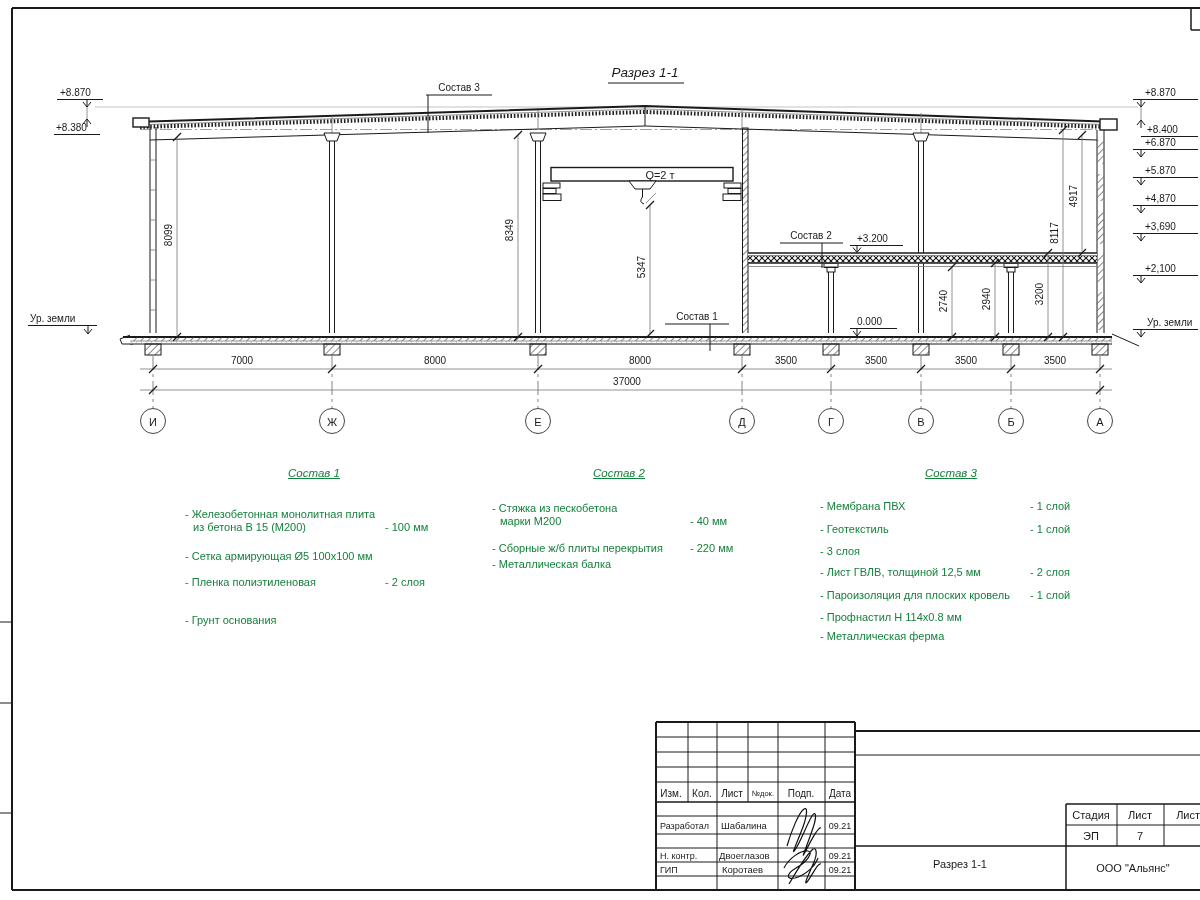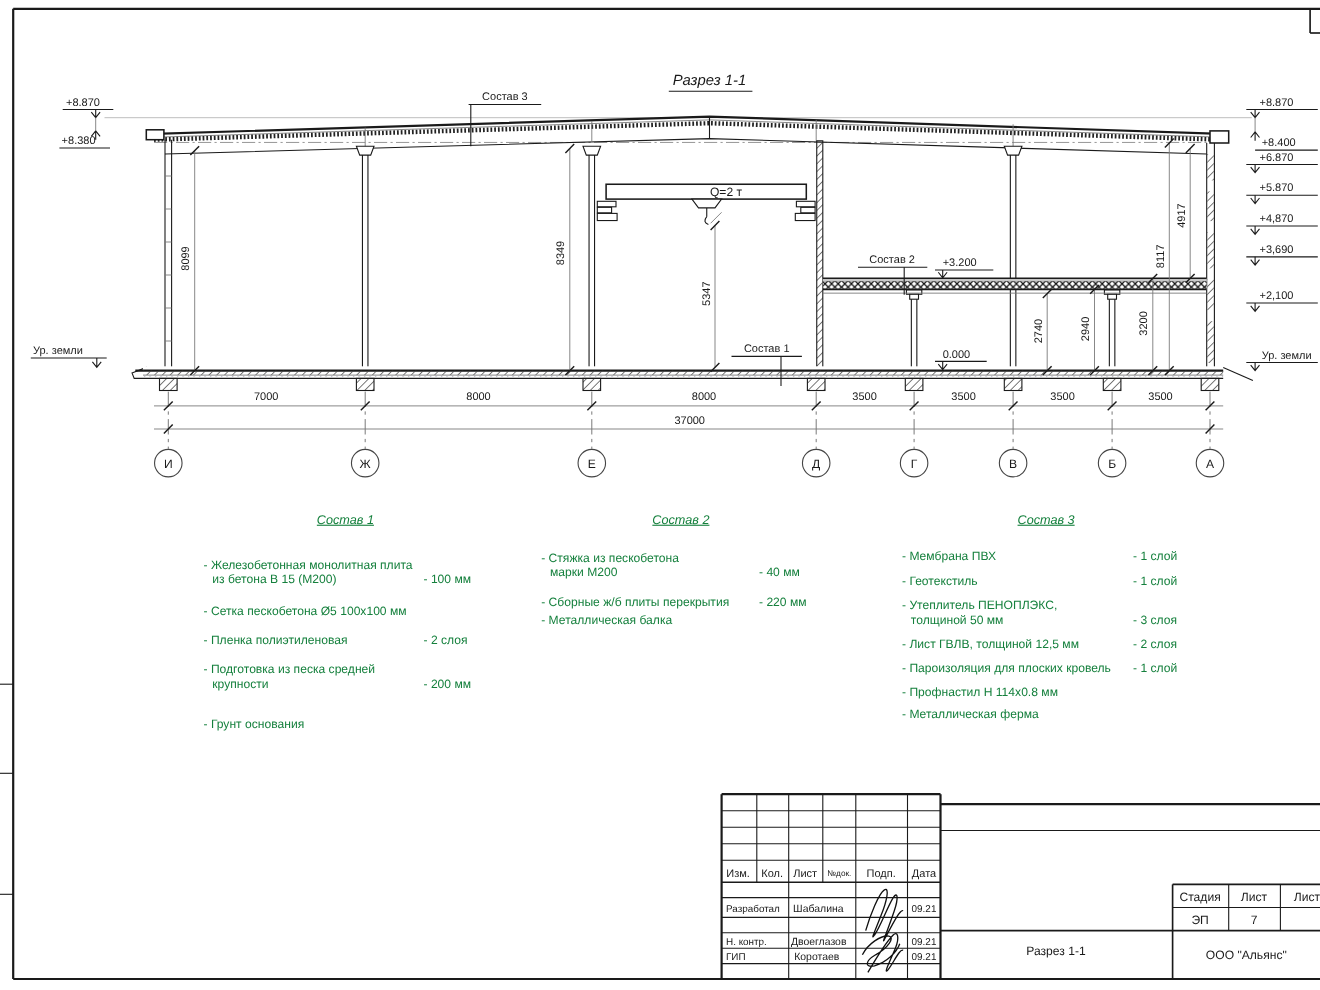--- a/index.html
+++ b/index.html
@@ -424,30 +424,25 @@
 </svg>
 
 <div class="sostav" style="left:185px;top:466px;width:258px;">
   <div class="hdr">Состав 1</div>
   <div class="row" style="margin-top:28px;justify-content:center;">
     <div class="nm" style="flex-basis:198px;">- Железобетонная  монолитная плита
 из бетона В 15 (М200)</div>
     <div class="vl" style="width:58px;">- 100 мм</div>
   </div>
   <div class="row" style="margin-top:15px;">
-    <div class="nm">- Сетка пескобетона Ø5 100х100 мм</div>
+    <div class="nm">- Сетка армирующая Ø5 100х100 мм</div>
   </div>
   <div class="row" style="margin-top:13px;">
     <div class="nm" style="flex-basis:198px;">- Пленка полиэтиленовая</div>
     <div class="vl" style="width:58px;">-  2 слоя</div>
-  </div>
-  <div class="row" style="margin-top:13px;">
-    <div class="nm" style="flex-basis:198px;">- Подготовка из песка средней
-крупности</div>
-    <div class="vl" style="width:58px;">- 200 мм</div>
   </div>
   <div class="row" style="margin-top:24px;justify-content:flex-end;">
     <div class="nm">- Грунт основания</div>
   </div>
 </div>
 
 <div class="sostav" style="left:492px;top:466px;width:254px;">
   <div class="hdr">Состав 2</div>
   <div class="row" style="margin-top:22px;gap:45px;">
     <div class="nm">- Стяжка из пескобетона марки М200</div>
@@ -466,22 +461,20 @@
   <div class="hdr">Состав 3</div>
   <div class="row" style="margin-top:20px;">
     <div class="nm">- Мембрана ПВХ</div>
     <div class="vl" style="width:52px;">- 1 слой</div>
   </div>
   <div class="row" style="margin-top:10px;">
     <div class="nm">- Геотекстиль</div>
     <div class="vl" style="width:52px;">- 1 слой</div>
   </div>
   <div class="row" style="margin-top:8px;">
-    <div class="nm">- Утеплитель ПЕНОПЛЭКС,
-толщиной 50 мм</div>
     <div class="vl" style="width:52px;">- 3 слоя</div>
   </div>
   <div class="row" style="margin-top:8px;">
     <div class="nm">- Лист ГВЛВ, толщиной 12,5 мм</div>
     <div class="vl" style="width:52px;">- 2 слоя</div>
   </div>
   <div class="row" style="margin-top:9px;">
     <div class="nm">- Пароизоляция для плоских кровель</div>
     <div class="vl" style="width:52px;">- 1 слой</div>
   </div>

